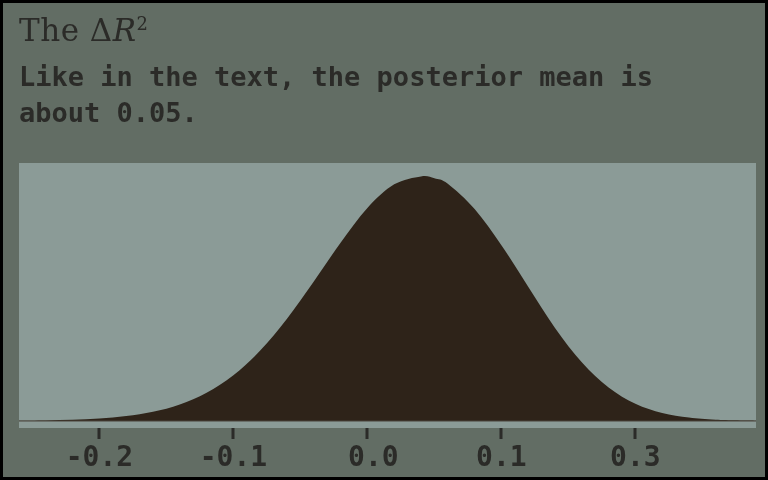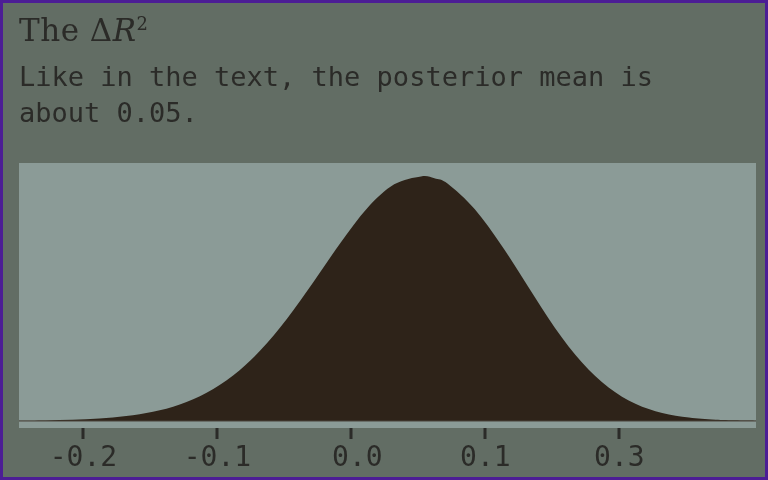--- a/index.html
+++ b/index.html
@@ -5,21 +5,21 @@
   html, body {
     margin: 0;
     padding: 0;
     background: #5e6a61;
   }
   #screen {
     position: relative;
     width: 768px;
     height: 480px;
     background: #626d64;
-    border: 3px solid #4c1d95;
+    border: 3px solid #000000;
     box-sizing: border-box;
     overflow: hidden;
     font-family: "DejaVu Sans Mono", "Liberation Mono", monospace;
   }
   #text-block {
     position: absolute;
     left: 16px;
     top: 8px;
     width: 736px;
   }
@@ -44,44 +44,46 @@
     vertical-align: 0.62em;
   }
   #subtitle {
     margin-top: 9px;
     font-family: "DejaVu Sans Mono", "Liberation Mono", monospace;
     font-size: 27px;
     line-height: 1.33;
     color: #2b2b28;
     letter-spacing: 0px;
     max-width: 720px;
+    font-weight: bold;
   }
   #plot-wrap {
     position: absolute;
     left: 16px;
     top: 160px;
     width: 737px;
     height: 265px;
   }
   #plot-bg {
     position: absolute;
     inset: 0;
     background: #8b9b97;
   }
   #plot-svg {
     position: absolute;
     inset: 0;
     display: block;
   }
   #axis-layer {
     position: absolute;
-    left: 0;
+    left: 16px;
     top: 425px;
     width: 737px;
     height: 50px;
+    font-weight: bold;
   }
   .tick-mark {
     position: absolute;
     top: 0;
     width: 3px;
     height: 11px;
     background: #2b2b28;
     transform: translateX(-1.5px);
   }
   .tick-label {

